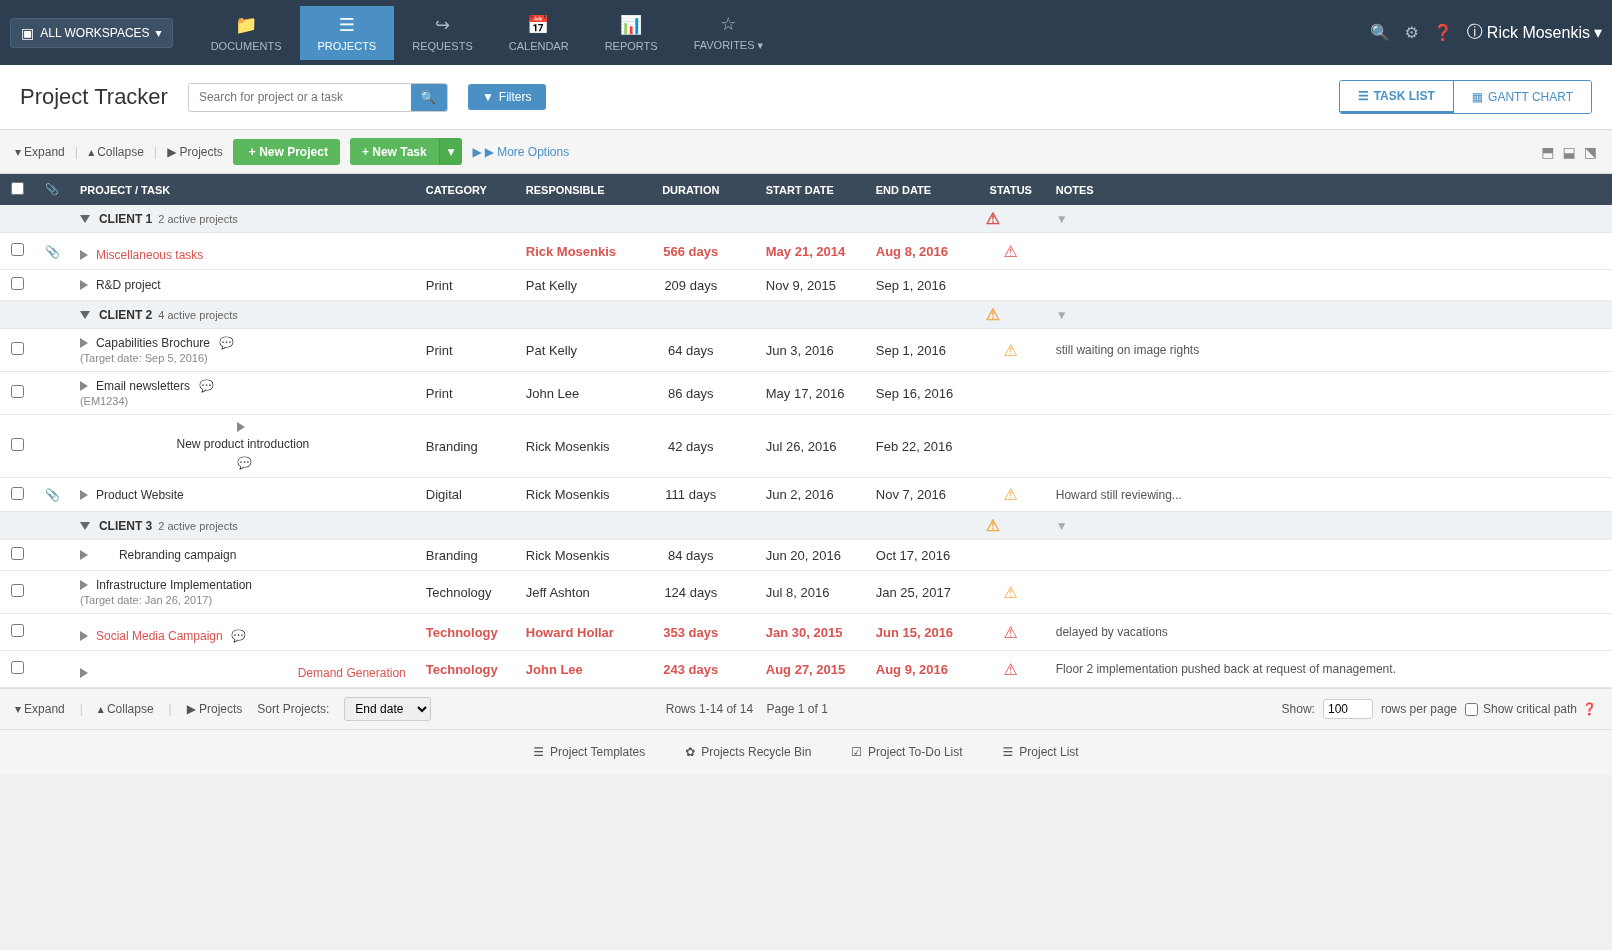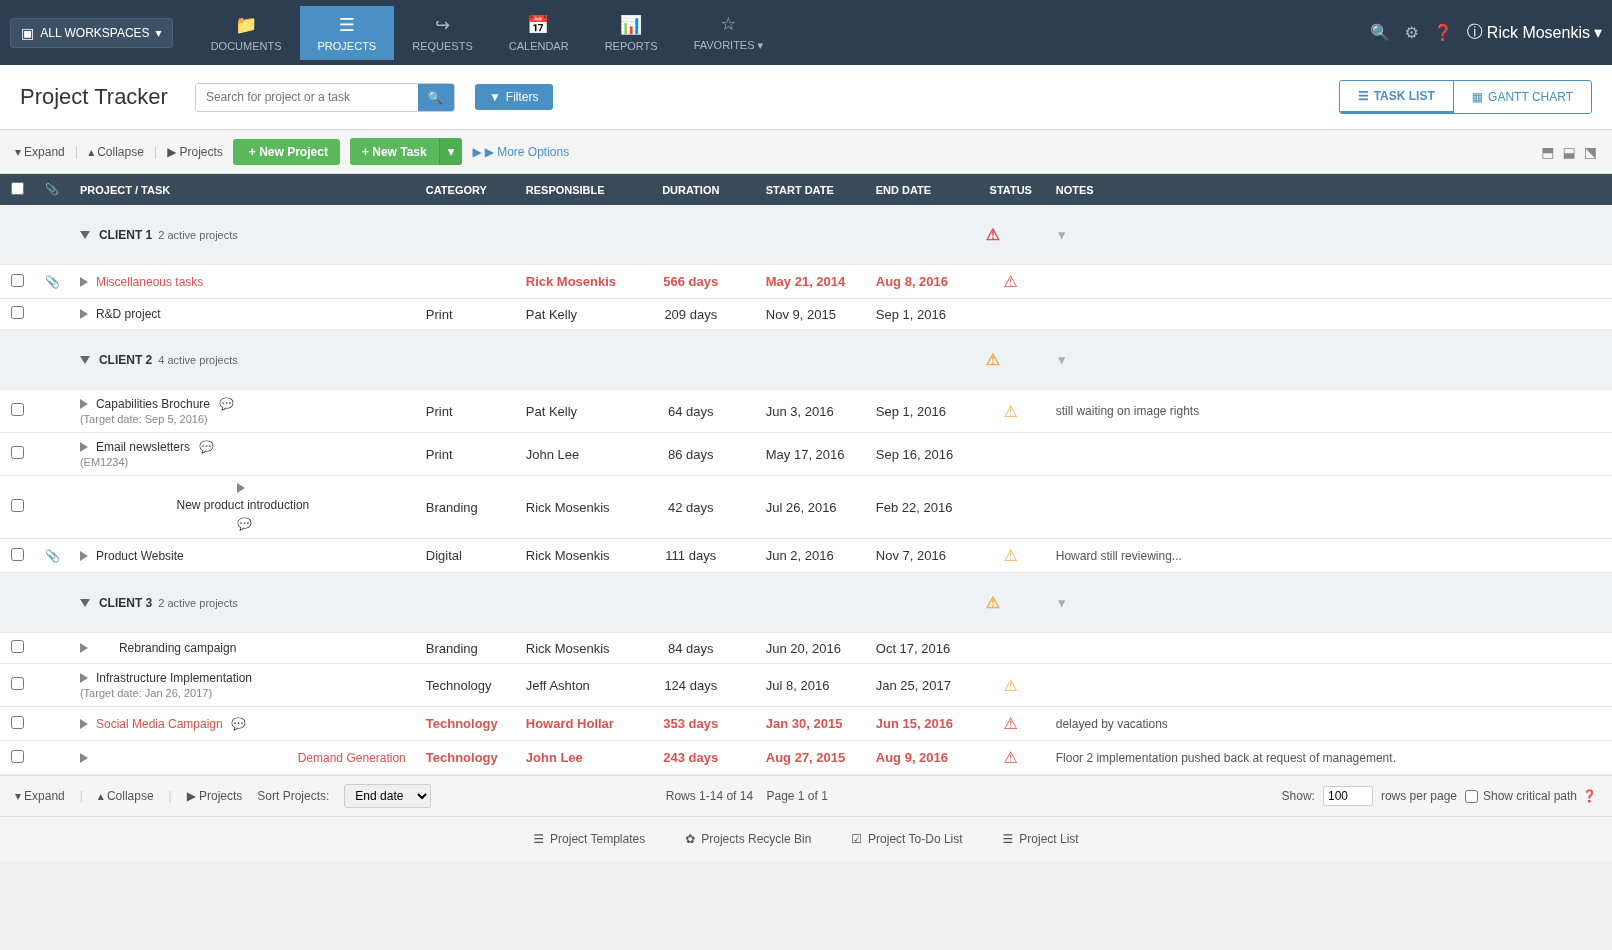--- a/index.html
+++ b/index.html
@@ -35,21 +35,21 @@
     .nav-right .user { font-size: 12px; color: #fff; display: flex; align-items: center; gap: 4px; }
 
     
     .page-header {
       background: #fff; padding: 15px 20px; border-bottom: 1px solid #ddd;
       display: flex; align-items: center; gap: 20px;
     }
     .page-title { font-size: 22px; font-weight: normal; color: #333; }
     .search-box {
       display: flex; align-items: center; border: 1px solid #ccc;
-      border-radius: 3px; overflow: hidden; flex: 0 0 260px; margin-left: 7px;
+      border-radius: 3px; overflow: hidden; flex: 0 0 260px;
     }
     .search-box input {
       border: none; padding: 6px 10px; font-size: 12px; outline: none; width: 100%;
     }
     .search-btn {
       background: #4a90c4; color: #fff; border: none; padding: 6px 10px;
       cursor: pointer; font-size: 13px;
     }
     .filters-btn {
       background: #4a90c4; color: #fff; border: none; padding: 6px 14px;
@@ -108,28 +108,28 @@
     .col-start { width: 110px; }
     .col-end { width: 110px; }
     .col-status { width: 70px; text-align: center; }
     .col-notes { min-width: 150px; }
 
     tbody tr { border-bottom: 1px solid #e8e8e8; }
     td { padding: 7px 10px; vertical-align: middle; }
 
     
     .client-row { background: #eef2f5; }
-    .client-row td { font-weight: bold; font-size: 12px; color: #333; padding: 20px 10px; }
+    .client-row td { font-weight: bold; font-size: 12px; color: #333; padding: 4px 10px; }
     .client-name { display: flex; align-items: center; gap: 6px; }
     .client-count { font-weight: normal; color: #666; font-size: 11px; }
     .filter-icon { color: #aaa; font-size: 12px; cursor: pointer; }
 
     
     .project-name { color: #d9534f; font-size: 12px; cursor: pointer; display: flex; align-items: center; gap: 5px; }
-    .project-name.overdue { color: #d9534f; }
+    .project-name.overdue { color: #d9534f; margin-top: 8px; }
     .project-name.normal { color: #333; }
     .sub-text { color: #888; font-size: 11px; margin-top: 2px; }
 
     .status-error { color: #d9534f; font-size: 16px; }
     .status-warn { color: #f0ad4e; font-size: 16px; }
 
     .triangle-right { display: inline-block; width: 0; height: 0; border-top: 5px solid transparent; border-bottom: 5px solid transparent; border-left: 8px solid #888; margin-right: 3px; cursor: pointer; }
     .triangle-down { display: inline-block; width: 0; height: 0; border-left: 5px solid transparent; border-right: 5px solid transparent; border-top: 8px solid #666; margin-right: 3px; cursor: pointer; }
 
     .comment-icon { color: #aaa; font-size: 12px; margin-left: 4px; }

